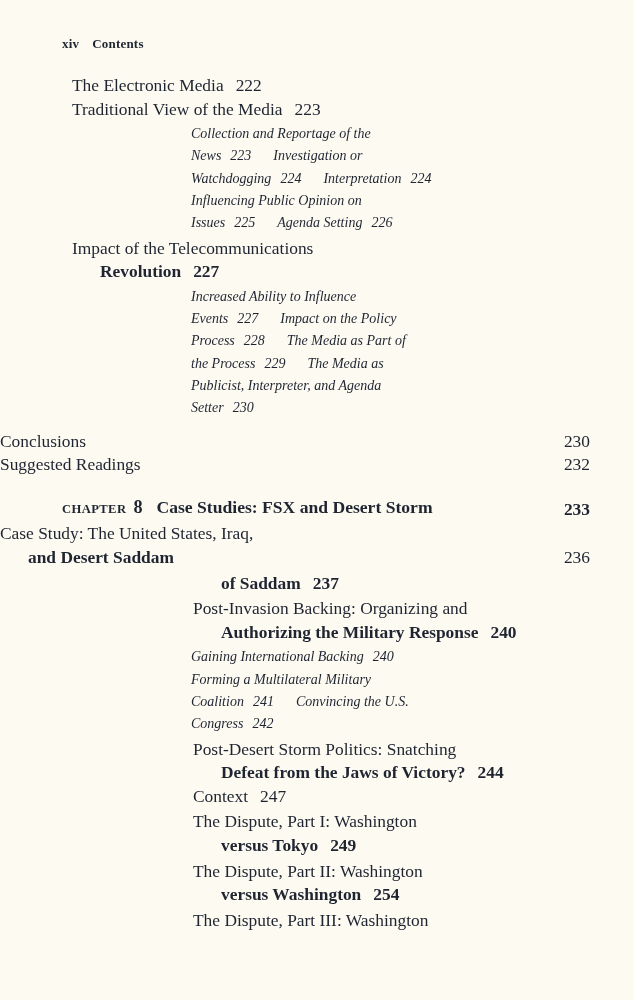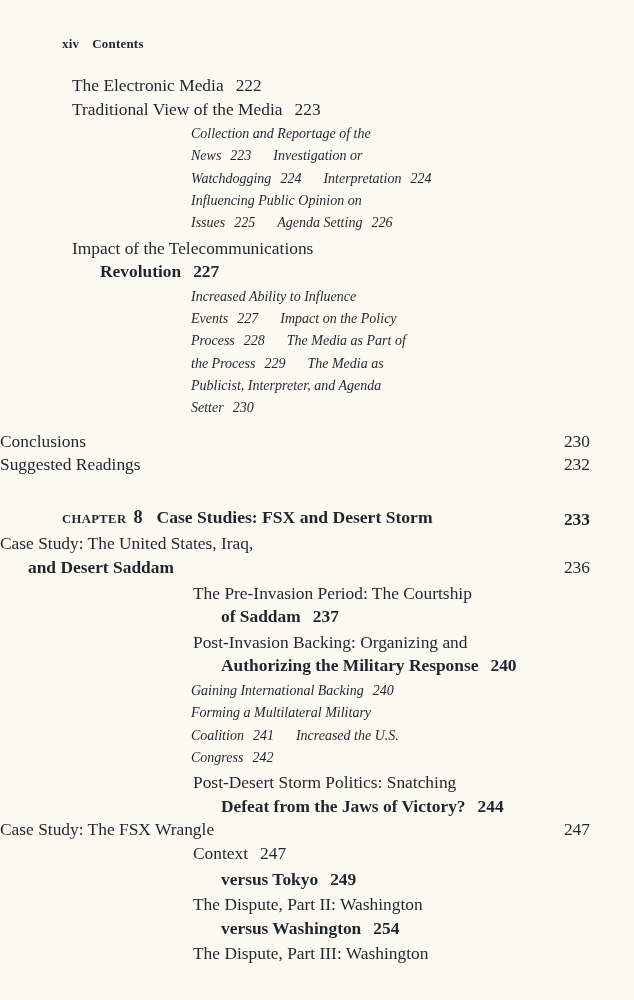--- a/index.html
+++ b/index.html
@@ -85,21 +85,21 @@
   }
 
   
   .chapter-head {
     position: relative;
     font-weight: bold;
     font-size: 17.6px;
     line-height: 23.6px;
     padding-left: 62px;
     padding-right: 44px;
-    margin-top: 29px;
+    margin-top: 19px;
     margin-bottom: 1px;
   }
   .chapter-word {
     font-size: 12.6px;
     font-weight: bold;
     letter-spacing: 0.4px;
     text-transform: uppercase;
     margin-right: 7px;
   }
   .chapter-num {
@@ -169,51 +169,47 @@
       <span class="pg-right">233</span>
     </div>
 
     <div class="entry lv-a">
       <span>Case Study: The United States, Iraq,</span>
       <span class="cont">and Desert Saddam</span>
       <span class="pg-right">236</span>
     </div>
 
     <div class="entry lv-d sp-sm">
-      <span>The Pre-Invasion Period: The Courtship</span>
       <span class="cont"><span>of Saddam</span><span class="pg-inline">237</span></span>
     </div>
 
     <div class="entry lv-d sp-sm">
       <span>Post-Invasion Backing: Organizing and</span>
       <span class="cont"><span>Authorizing the Military Response</span><span class="pg-inline">240</span></span>
     </div>
 
     <div class="entry lv-c italic sp-sm">
       <span>Gaining International Backing</span><span class="pg-inline">240</span><br>
       <span>Forming a Multilateral Military</span><br>
-      <span>Coalition</span><span class="pg-inline">241</span><span class="sep"></span><span>Increased the U.S.</span><br>
+      <span>Coalition</span><span class="pg-inline">241</span><span class="sep"></span><span>Convincing the U.S.</span><br>
       <span>Congress</span><span class="pg-inline">242</span>
     </div>
 
     <div class="entry lv-d sp-sm">
       <span>Post-Desert Storm Politics: Snatching</span>
       <span class="cont"><span>Defeat from the Jaws of Victory?</span><span class="pg-inline">244</span></span>
     </div>
 
-    <div class="entry lv-a">
-      <span>Case Study: The FSX Wrangle</span>
-      <span class="pg-right">247</span>
-    </div>
 
     <div class="entry lv-d">
       <span>Context</span><span class="pg-inline">247</span>
     </div>
 
     <div class="entry lv-d sp-sm">
+      <span>The Dispute, Part I: Washington</span>
       <span class="cont"><span>versus Tokyo</span><span class="pg-inline">249</span></span>
     </div>
 
     <div class="entry lv-d sp-sm">
       <span>The Dispute, Part II: Washington</span>
       <span class="cont"><span>versus Washington</span><span class="pg-inline">254</span></span>
     </div>
 
     <div class="entry lv-d sp-sm">
       <span>The Dispute, Part III: Washington</span>

